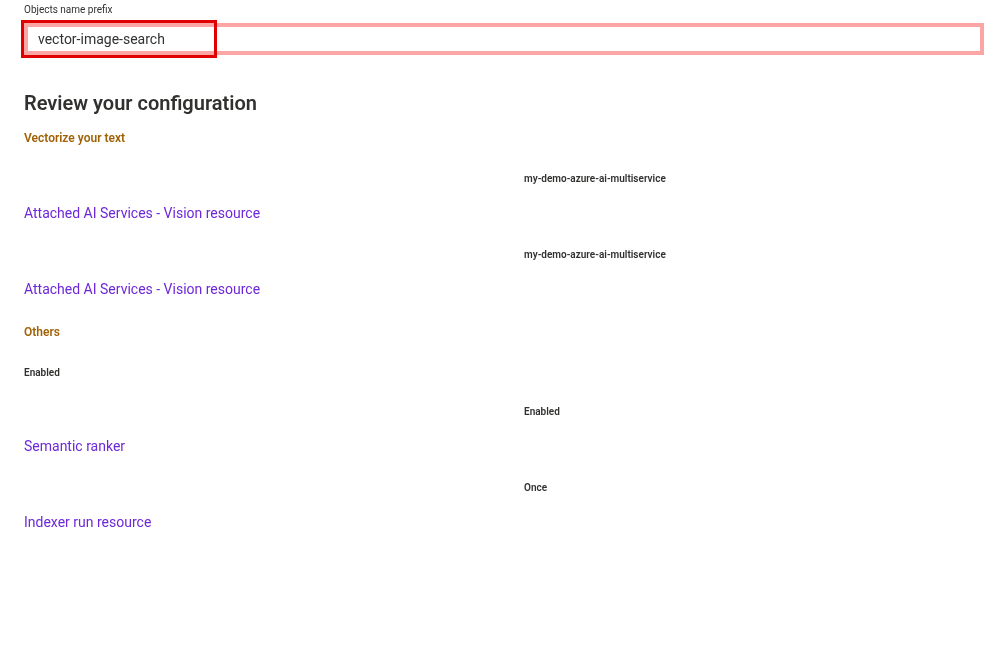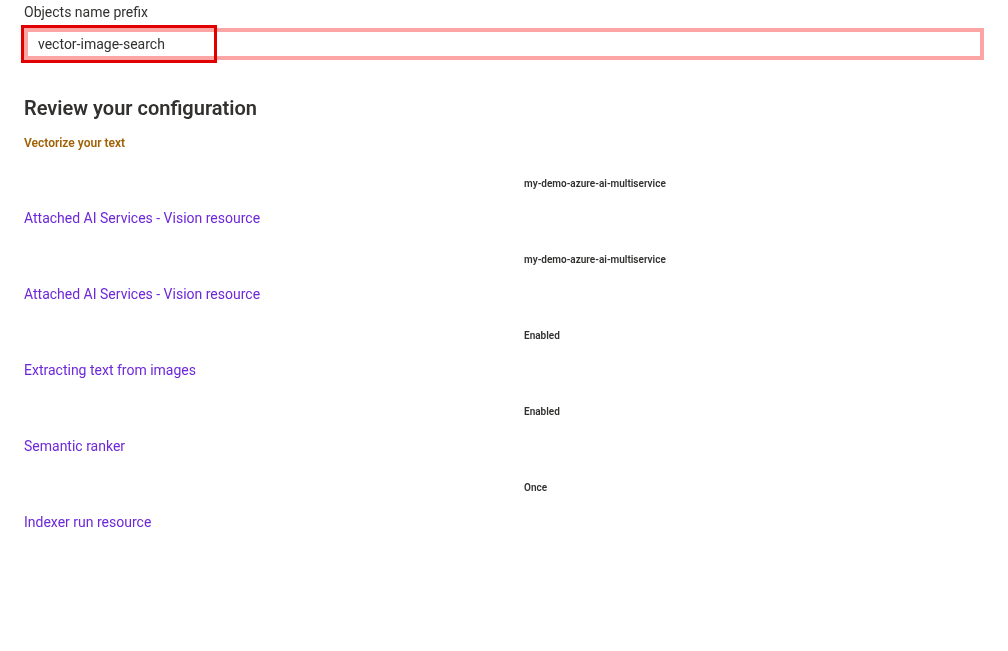--- a/index.html
+++ b/index.html
@@ -8,21 +8,21 @@
       box-sizing: border-box;
     }
     body {
       font-family: "Segoe UI", -apple-system, BlinkMacSystemFont, Roboto, "Helvetica Neue", sans-serif;
       background: #ffffff;
       color: #323130;
       padding: 4px 24px 24px 24px;
       width: 1008px;
     }
     .field-label {
-      font-size: 14px;
+      font-size: 10px;
       color: #323130;
       margin-bottom: 8px;
     }
     .text-input {
       width: 960px;
       height: 32px;
       border: 4px solid #fca5a5;
       background: #ffffff;
       padding: 0 10px;
       font-size: 14px;
@@ -100,22 +100,22 @@
 </div>
 
 <div class="section">
   <div class="kv-row">
     <div class="kv-label">Attached AI Services - Vision resource</div>
     <div class="kv-value">my-demo-azure-ai-multiservice</div>
   </div>
 </div>
 
 <div class="section">
+  <h3 class="section-heading">Others</h3>
   <div class="kv-row">
-    <div class="kv-label">Extracting text from images</div>
     <div class="kv-value">Enabled</div>
   </div>
   <div class="kv-row">
     <div class="kv-label">Semantic ranker</div>
     <div class="kv-value">Enabled</div>
   </div>
   <div class="kv-row">
     <div class="kv-label">Indexer run resource</div>
     <div class="kv-value">Once</div>
   </div>

